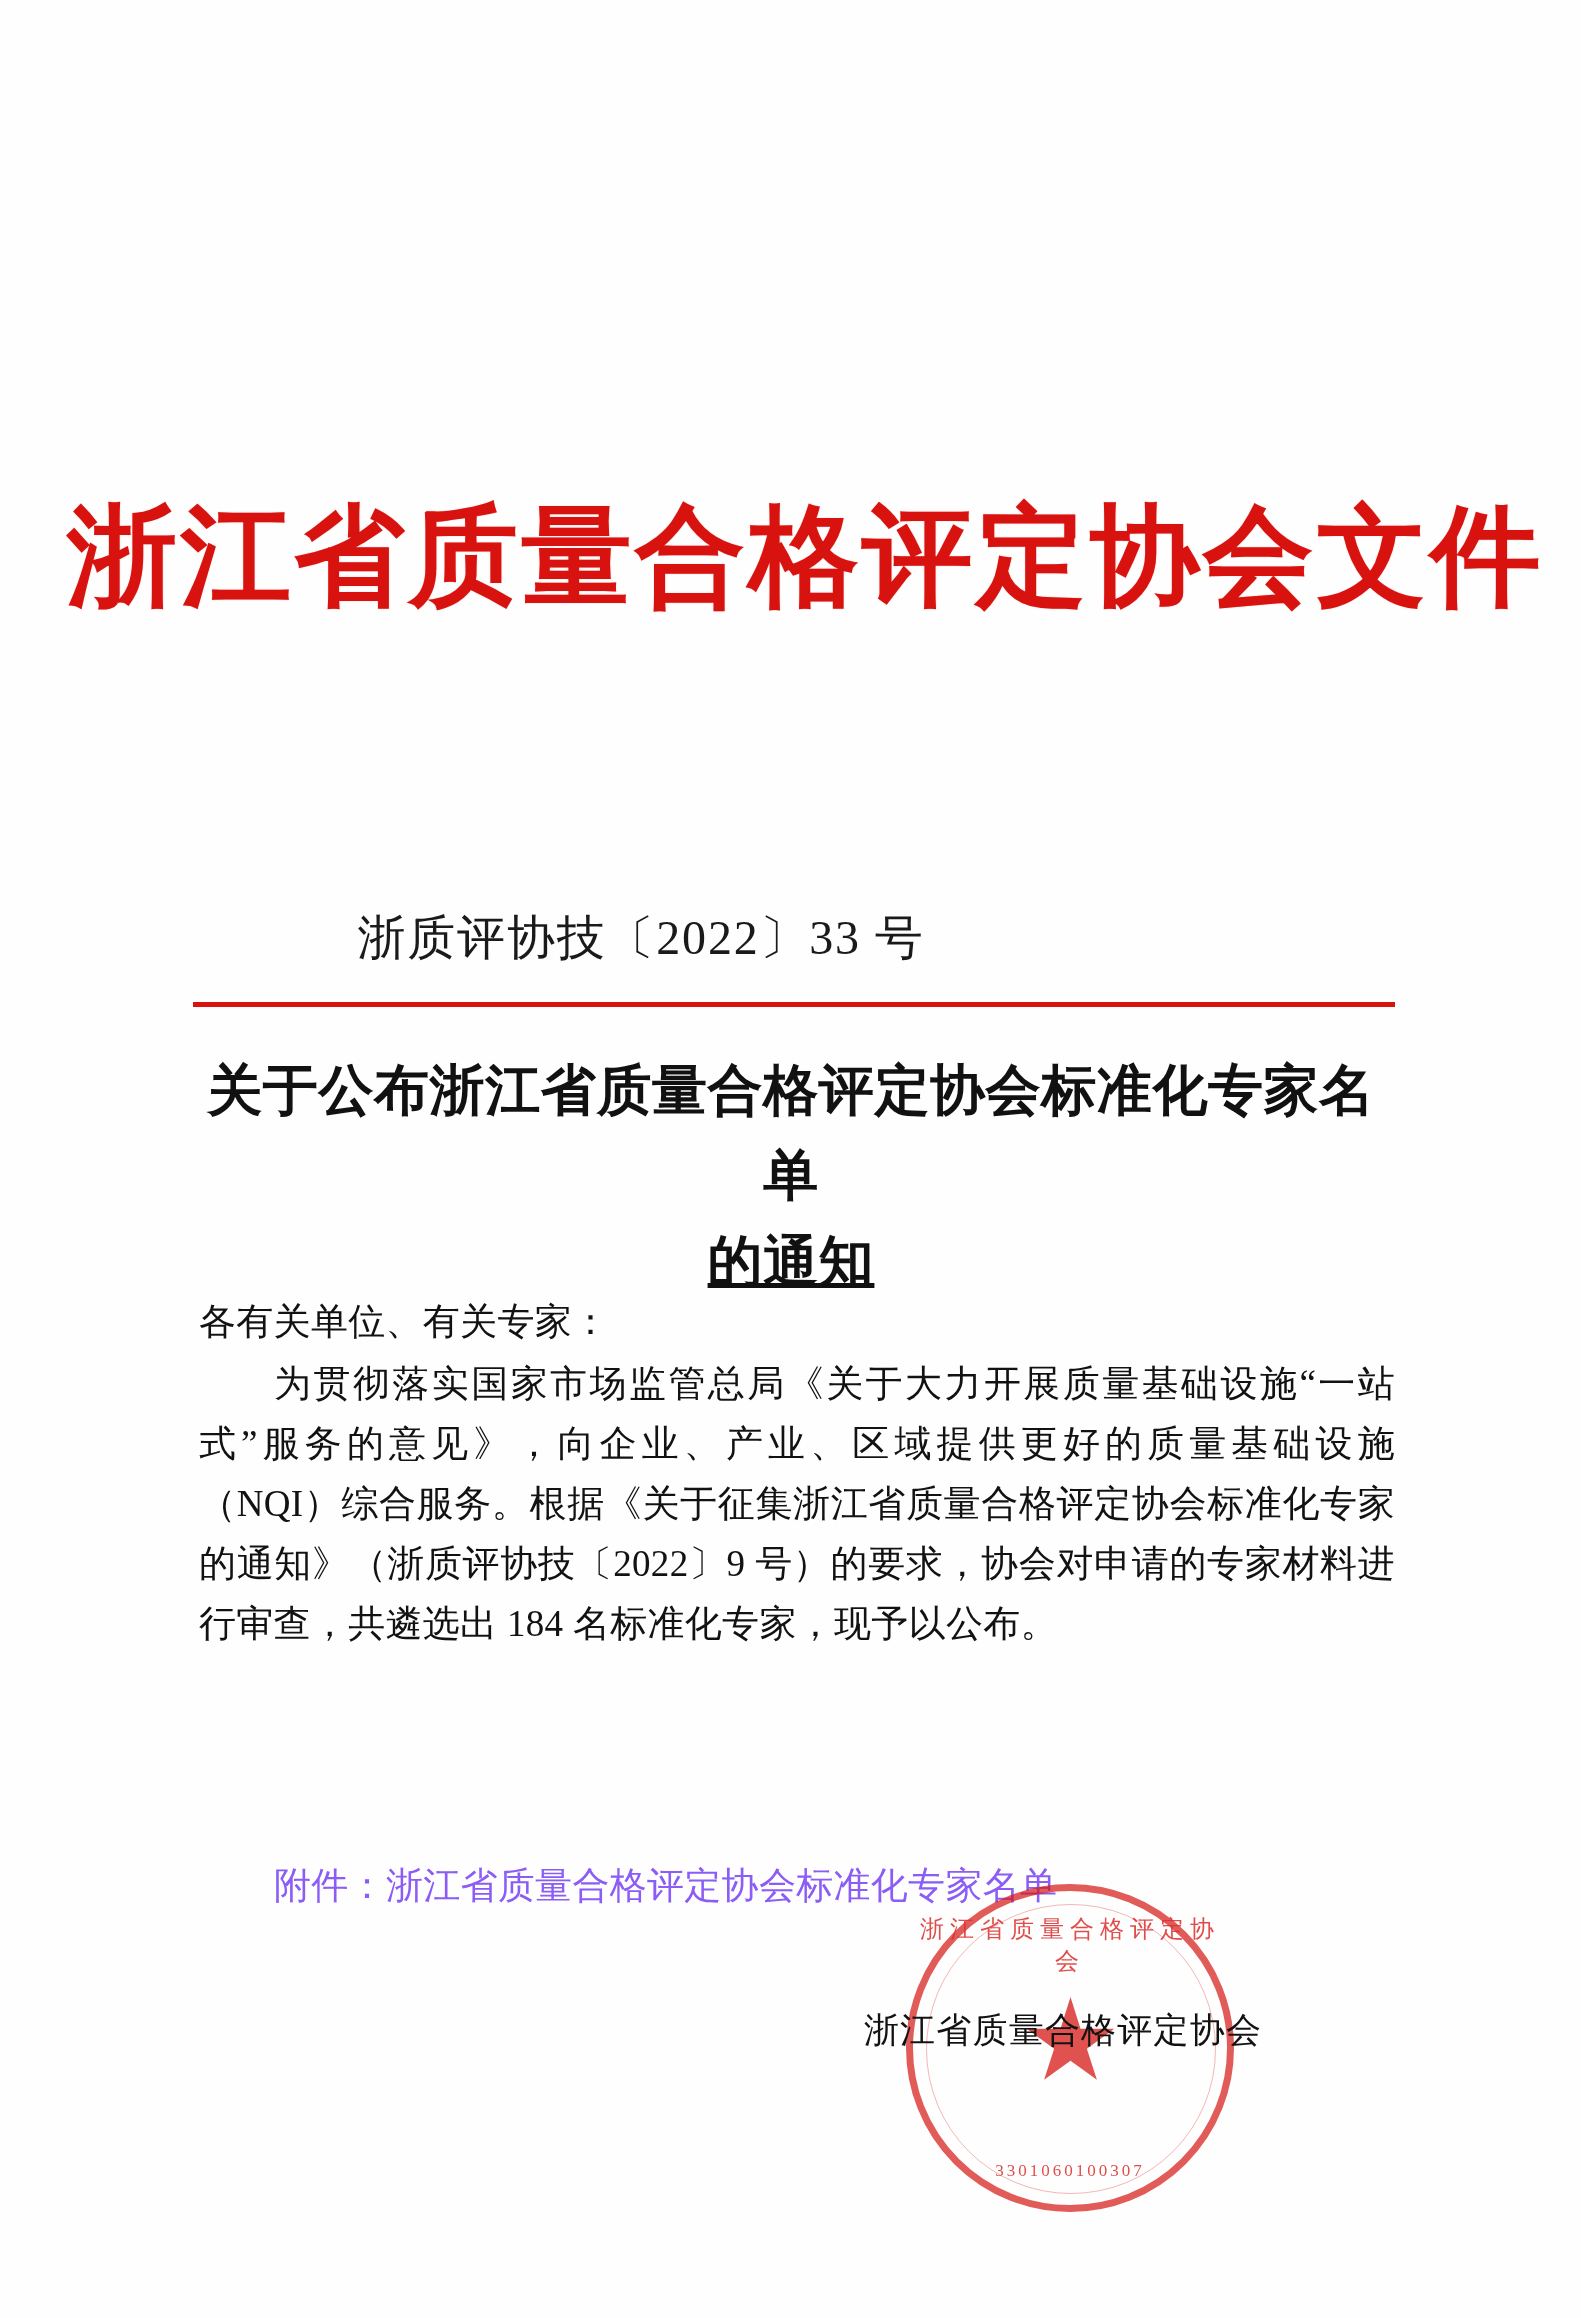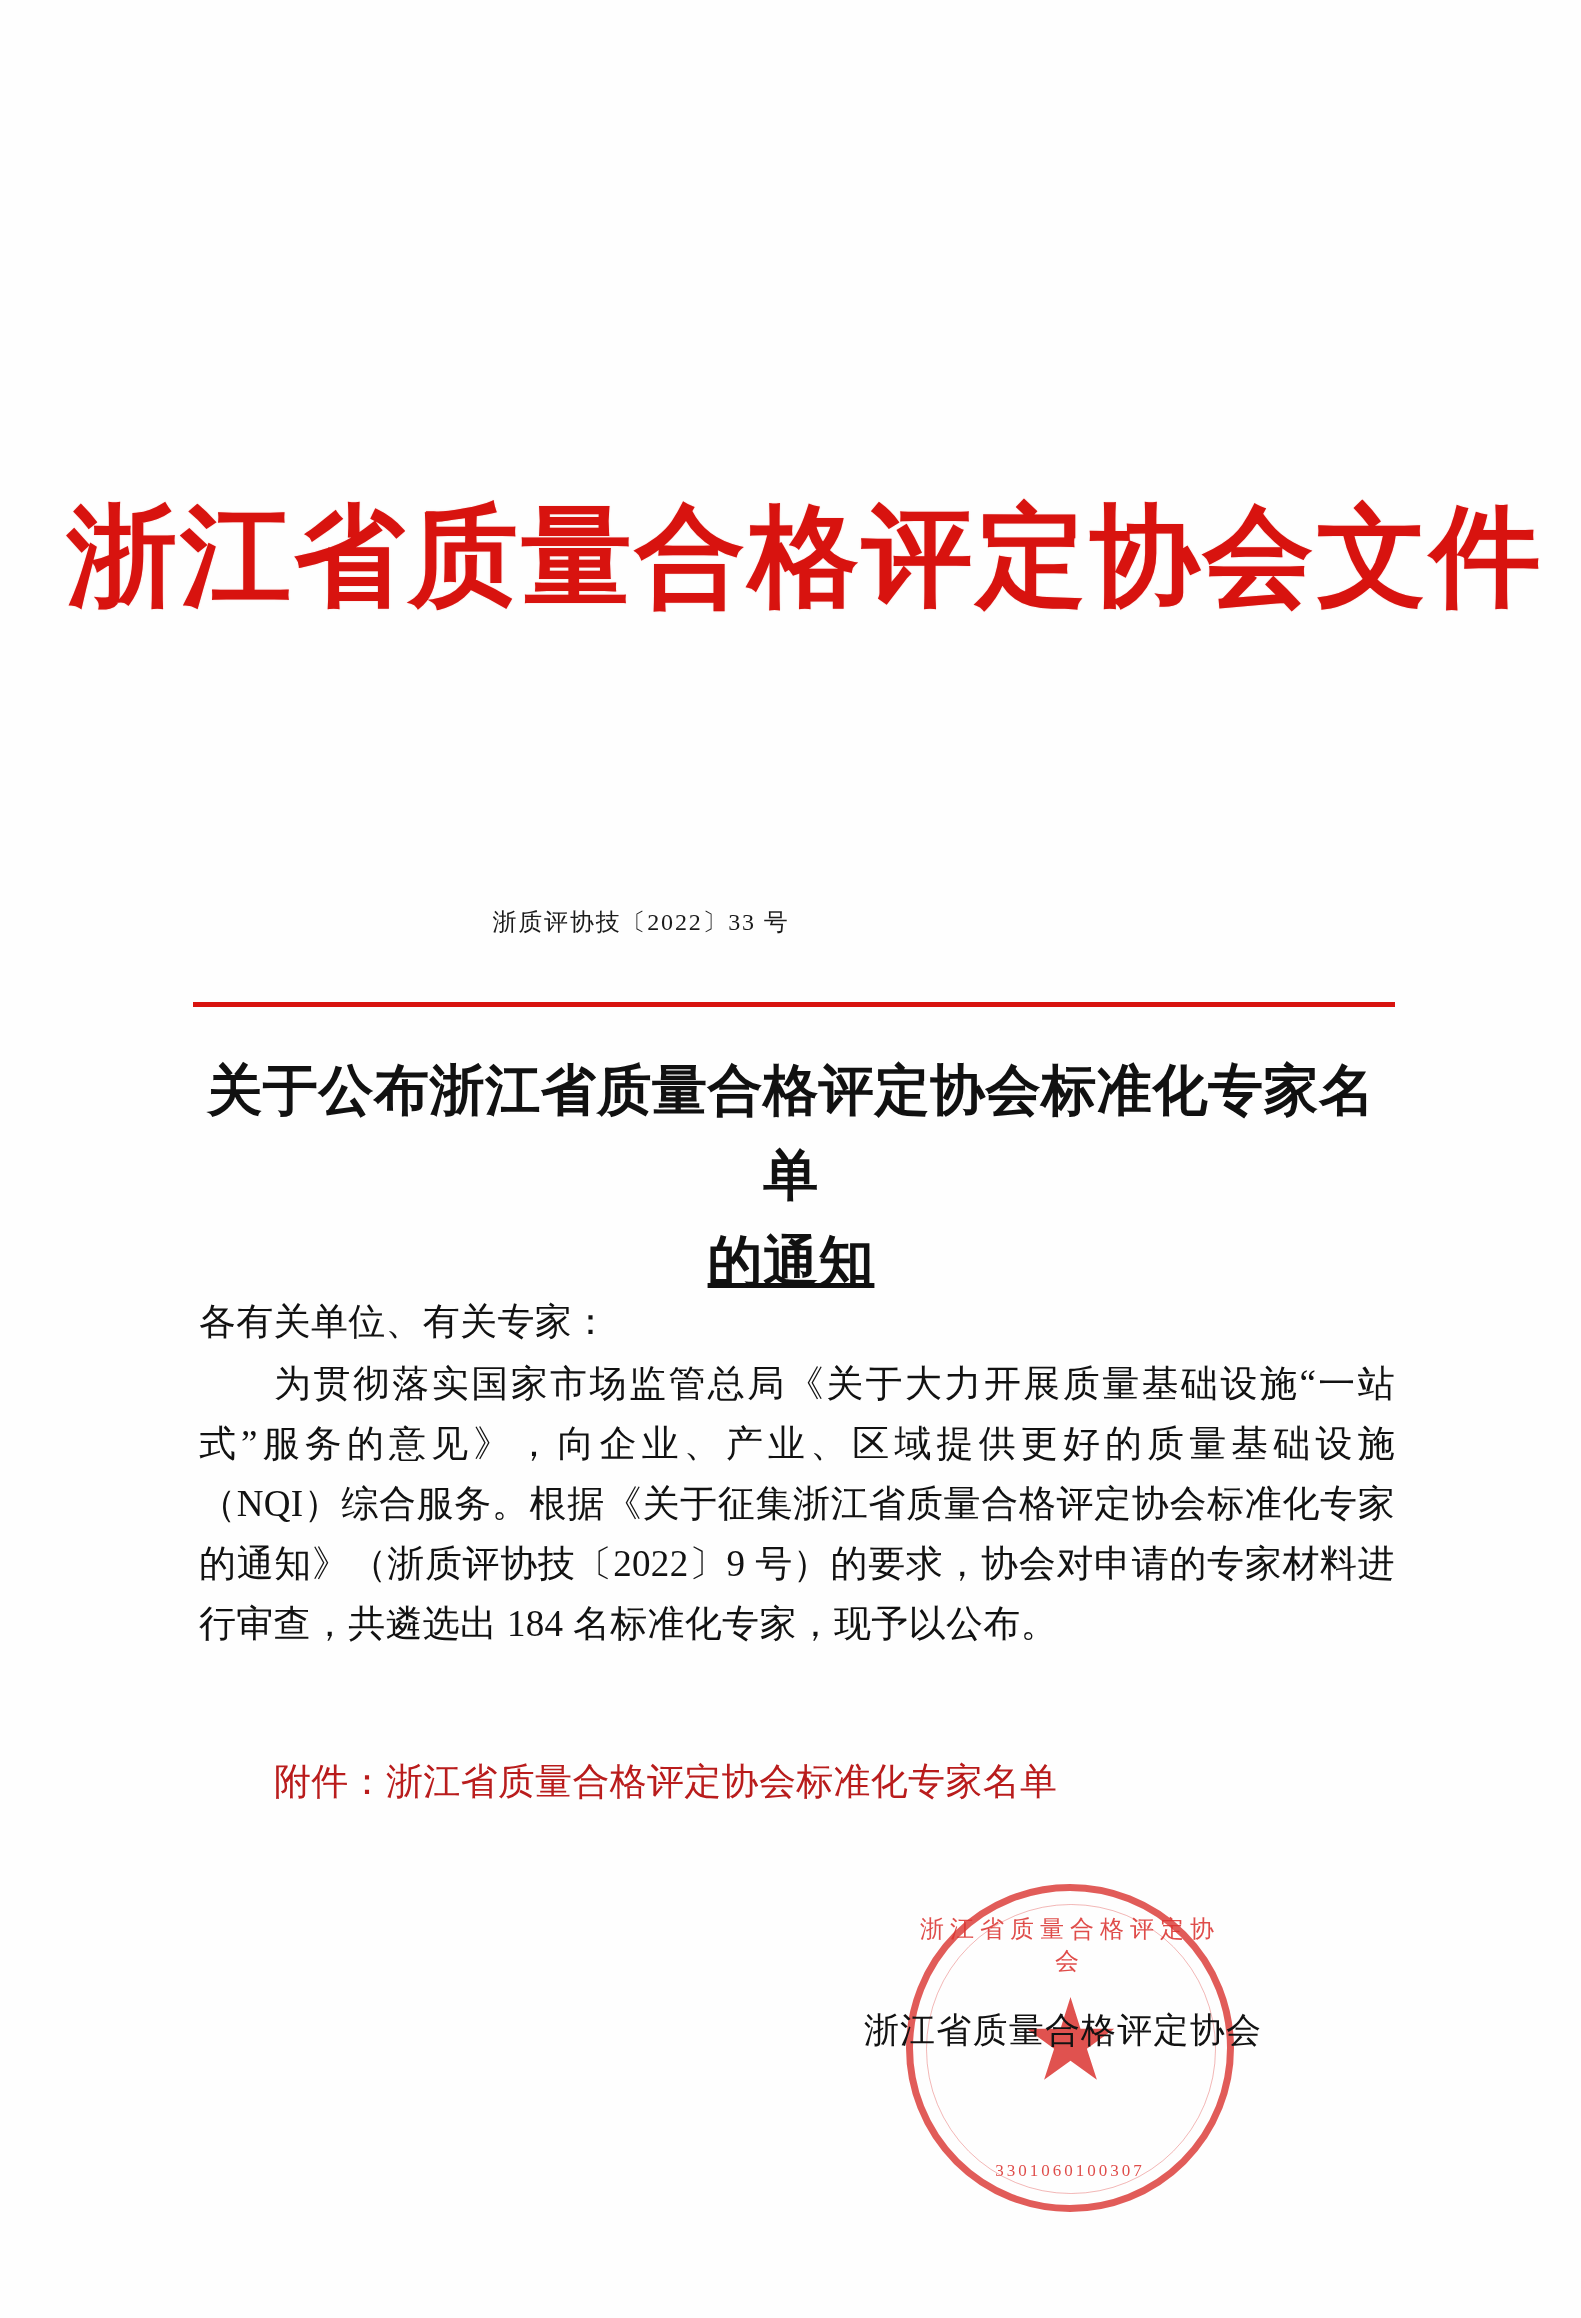--- a/index.html
+++ b/index.html
@@ -44,21 +44,21 @@
     padding-left: 29px;
   }
 
   
   .doc-number {
     position: absolute;
     left: 0;
     top: 906px;
     width: 1282px;
     text-align: center;
-    font-size: 24px;
+    font-size: 48px;
     letter-spacing: 1.8px;
     color: #1a1a1a;
     font-family: "Liberation Serif", serif;
   }
 
   
   .red-rule {
     position: absolute;
     left: 193px;
     top: 1002px;
@@ -101,25 +101,25 @@
     margin: 0 0 2.4px 0;
   }
   .para {
     margin: 0;
     text-indent: 75px;
   }
 
   .attachment {
     position: absolute;
     left: 199px;
-    top: 1752px;
+    top: 1856px;
     width: 1196px;
     font-size: 37px;
     line-height: 1.6;
-    color: #b91c1c;
+    color: #8b5cf6;
     text-indent: 75px;
     letter-spacing: 0.3px;
   }
 
   
   .signature {
     position: absolute;
     left: 761px;
     top: 2005px;
     width: 604px;

